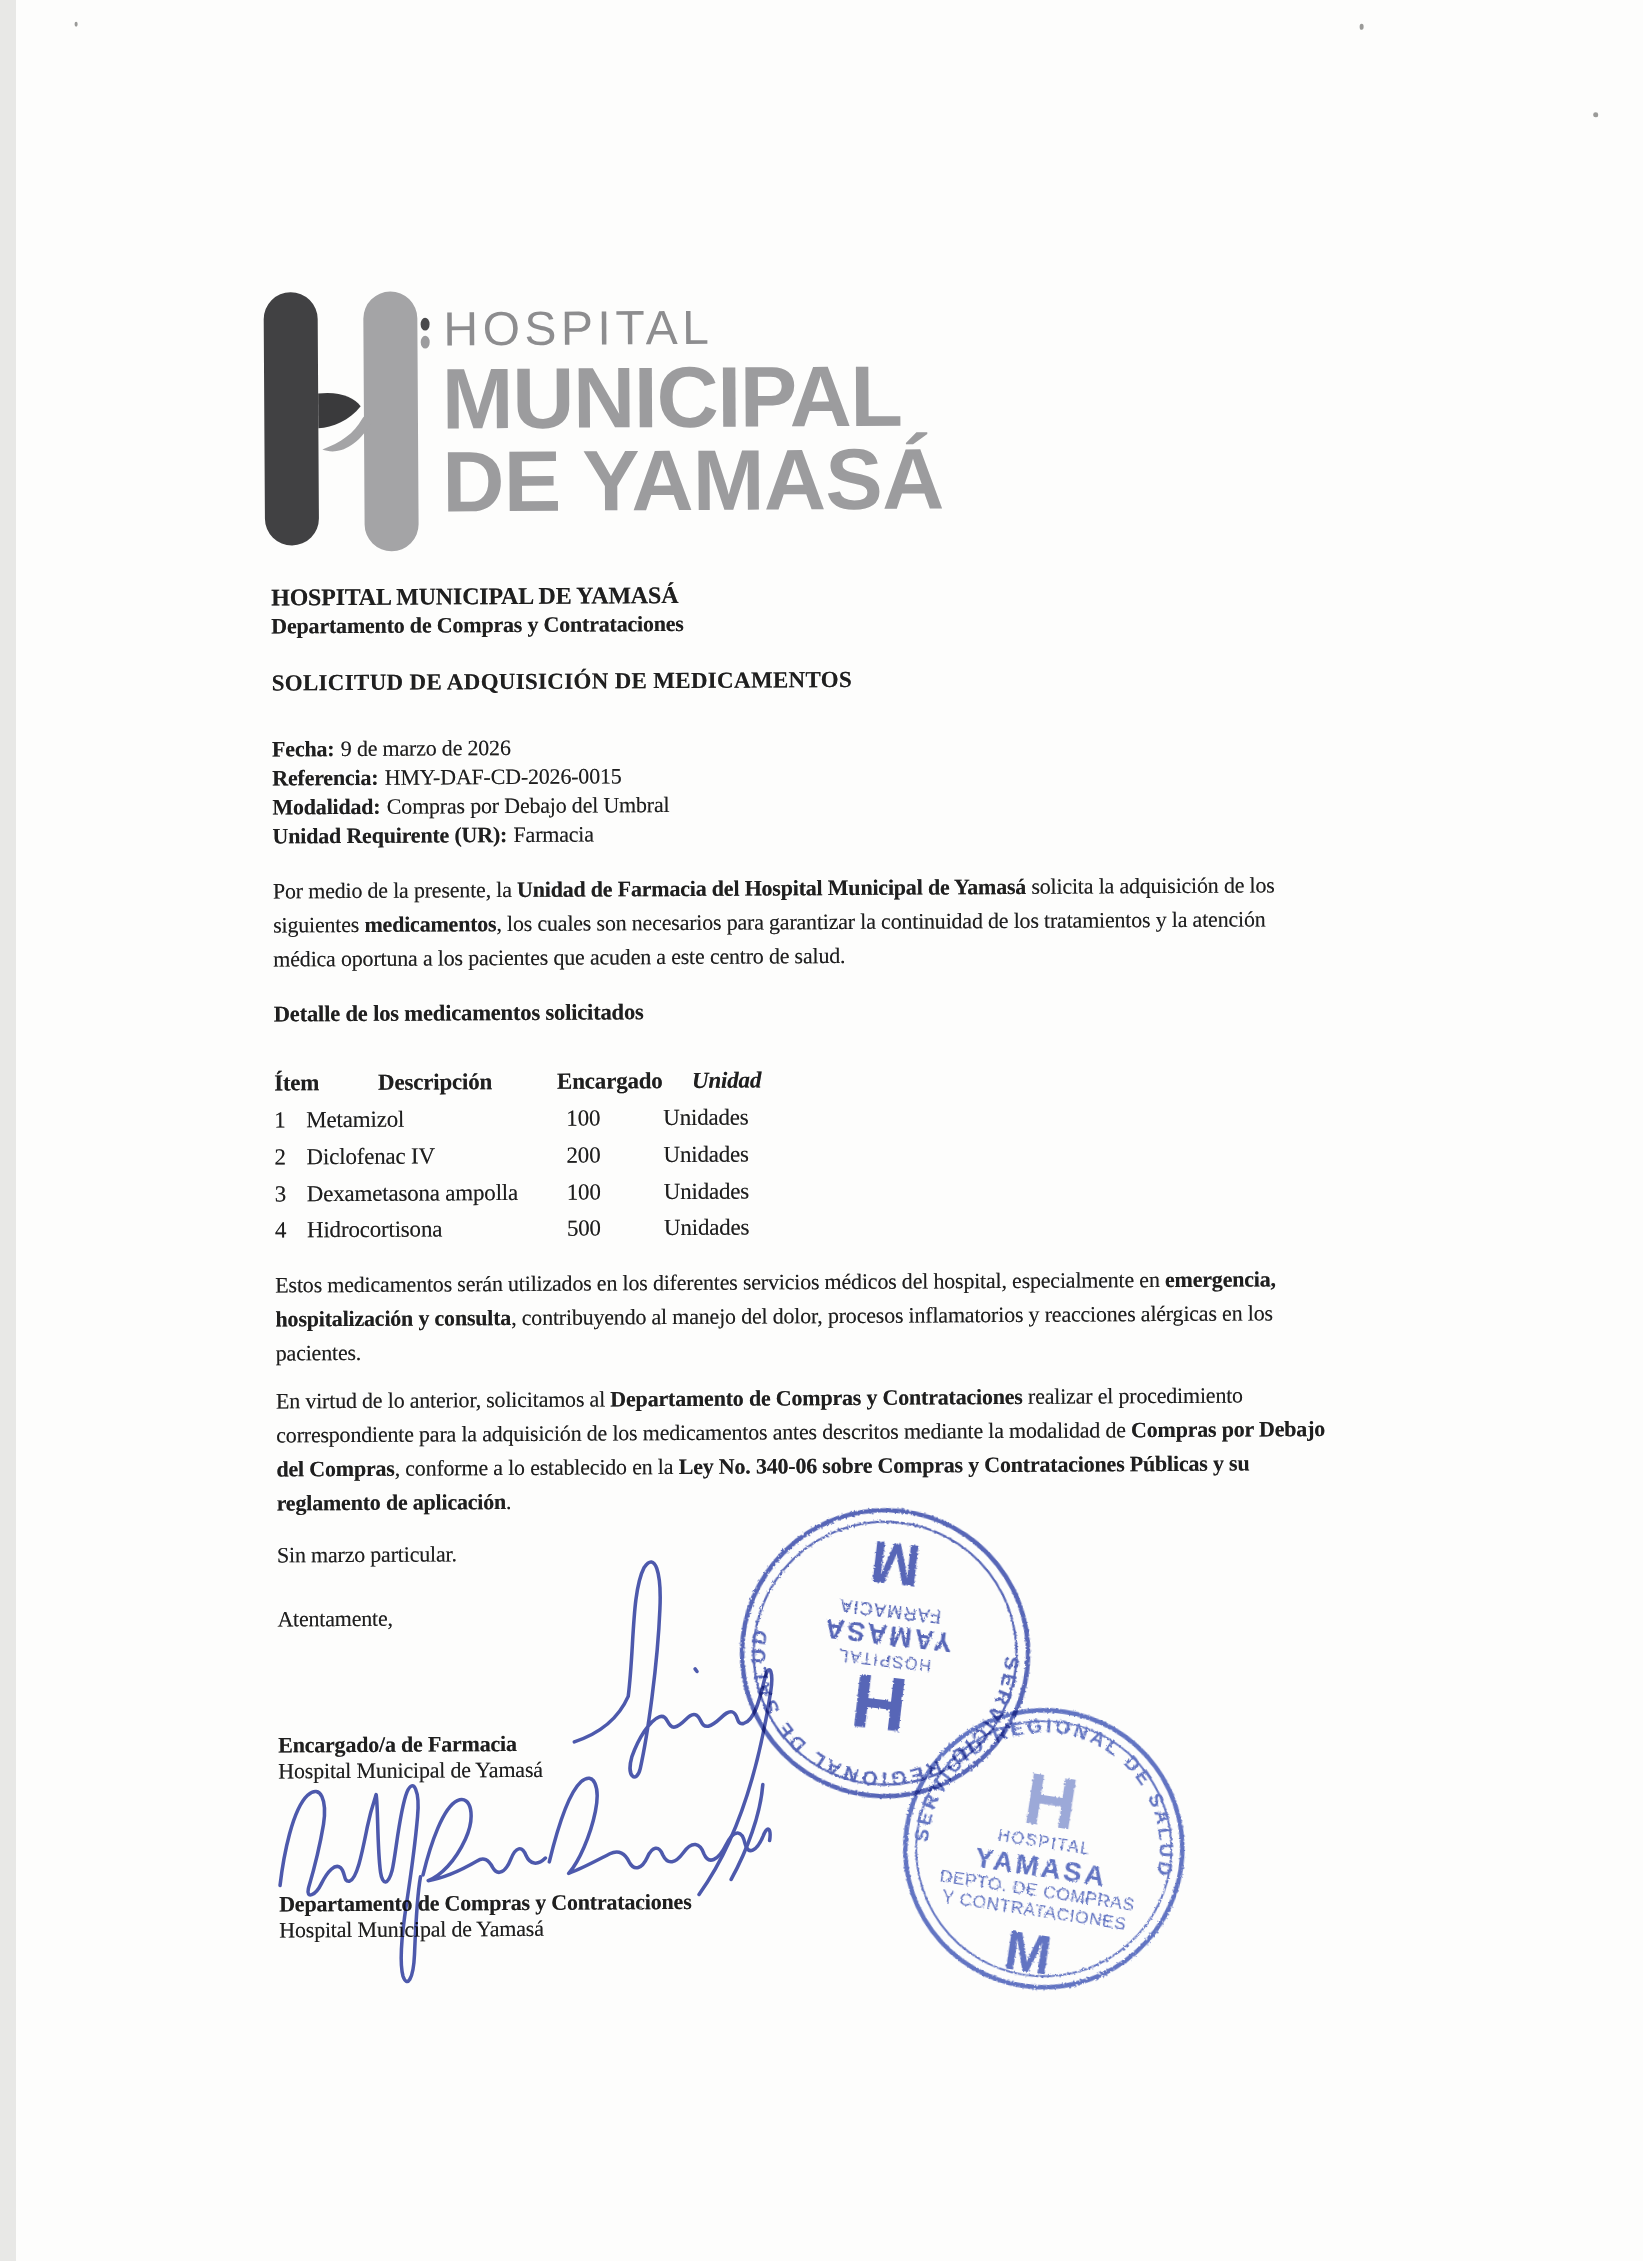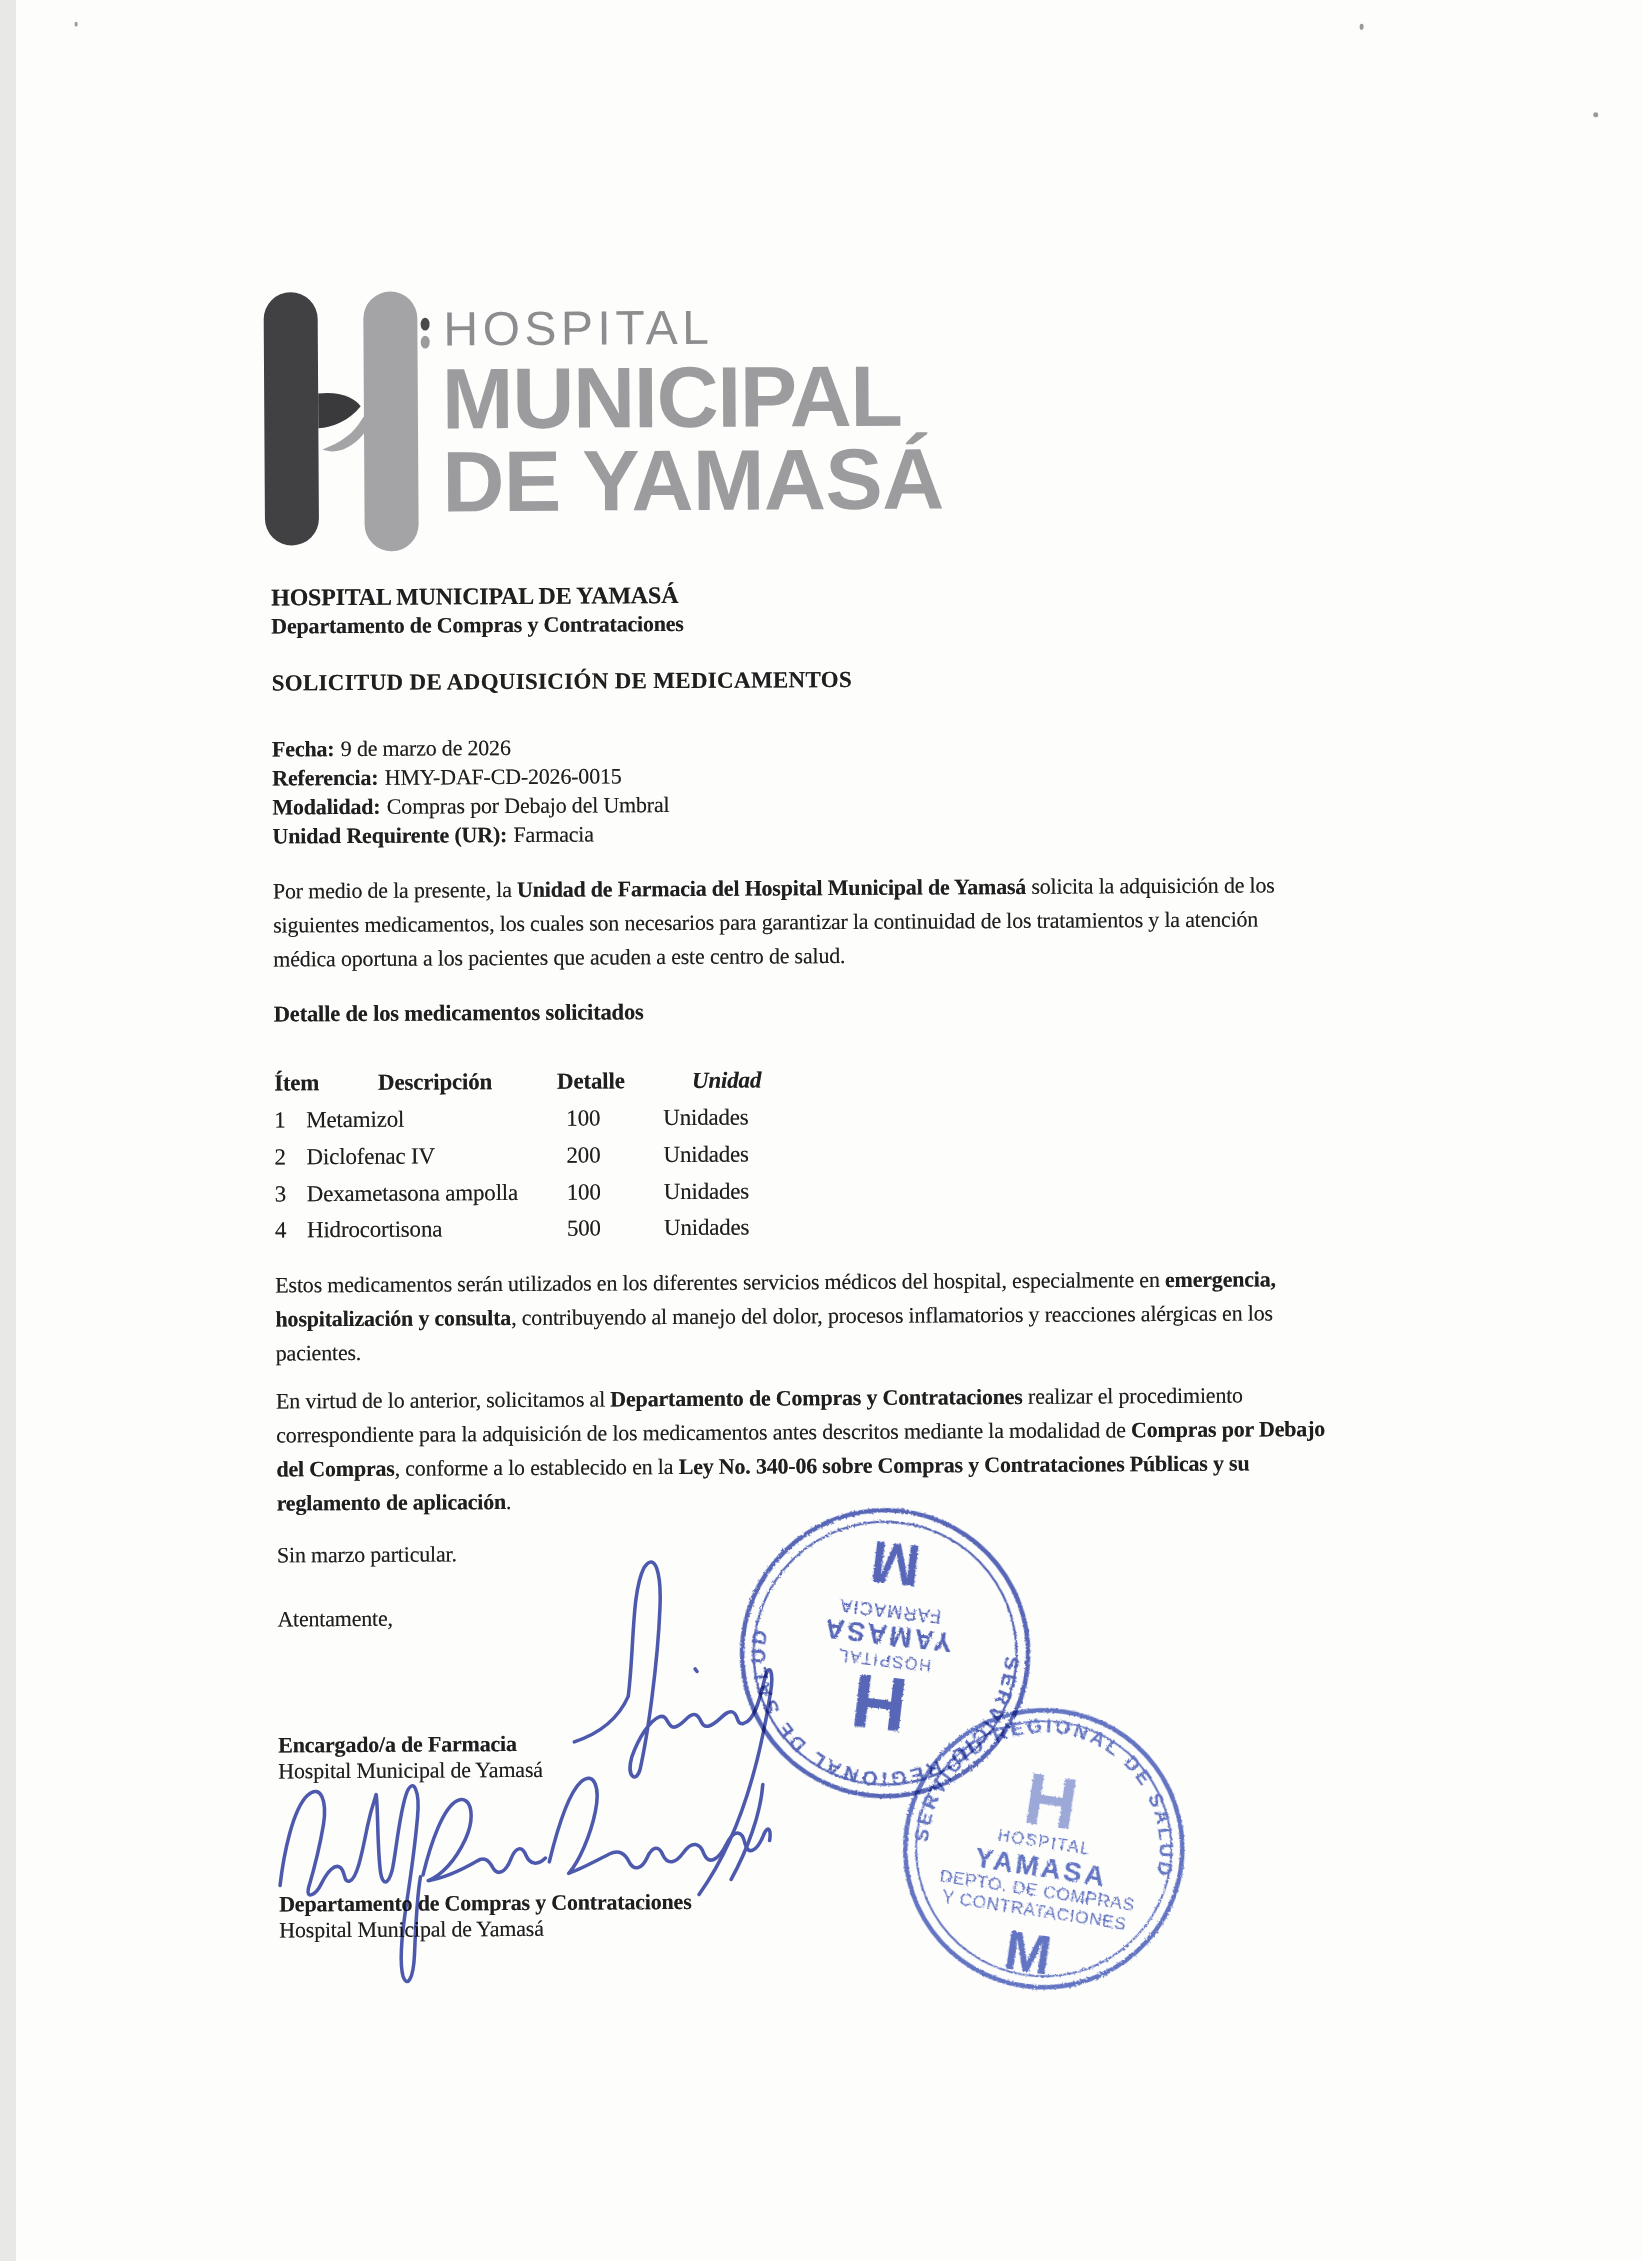--- a/index.html
+++ b/index.html
@@ -84,29 +84,29 @@
 
     <div class="abs typed meta">
       <div><span class="lbl">Fecha:</span><span>9 de marzo de 2026</span></div>
       <div><span class="lbl">Referencia:</span><span>HMY-DAF-CD-2026-0015</span></div>
       <div><span class="lbl">Modalidad:</span><span>Compras por Debajo del Umbral</span></div>
       <div><span class="lbl">Unidad Requirente (UR):</span><span>Farmacia</span></div>
     </div>
 
     <div class="abs typed para p1">
       <div><span>Por medio de la presente, la </span><span style="font-weight: bold;">Unidad de Farmacia del Hospital Municipal de Yamasá</span><span> solicita la adquisición de los</span></div>
-      <div><span>siguientes </span><span style="font-weight: normal;">medicamentos</span><span>, los cuales son necesarios para garantizar la continuidad de los tratamientos y la atención</span></div>
+      <div><span>siguientes </span><span style="font-weight: bold;">medicamentos</span><span>, los cuales son necesarios para garantizar la continuidad de los tratamientos y la atención</span></div>
       <div><span>médica oportuna a los pacientes que acuden a este centro de salud.</span></div>
     </div>
 
     <div class="abs typed tbl-heading">Detalle de los medicamentos solicitados</div>
     <div>
       <div class="abs typed th c-item r-h">Ítem</div>
       <div class="abs typed th c-desch r-h">Descripción</div>
-      <div class="abs typed th c-qtyh r-h">Detalle</div>
+      <div class="abs typed th c-qtyh r-h">Encargado</div>
       <div class="abs typed th c-unith r-h">Unidad</div>
 
       <div class="abs typed td c-item r-0">1</div>
       <div class="abs typed td c-desc r-0">Metamizol</div>
       <div class="abs typed td c-qty  r-0">100</div>
       <div class="abs typed td c-unit r-0">Unidades</div>
 
       <div class="abs typed td c-item r-1">2</div>
       <div class="abs typed td c-desc r-1">Diclofenac IV</div>
       <div class="abs typed td c-qty  r-1">200</div>

